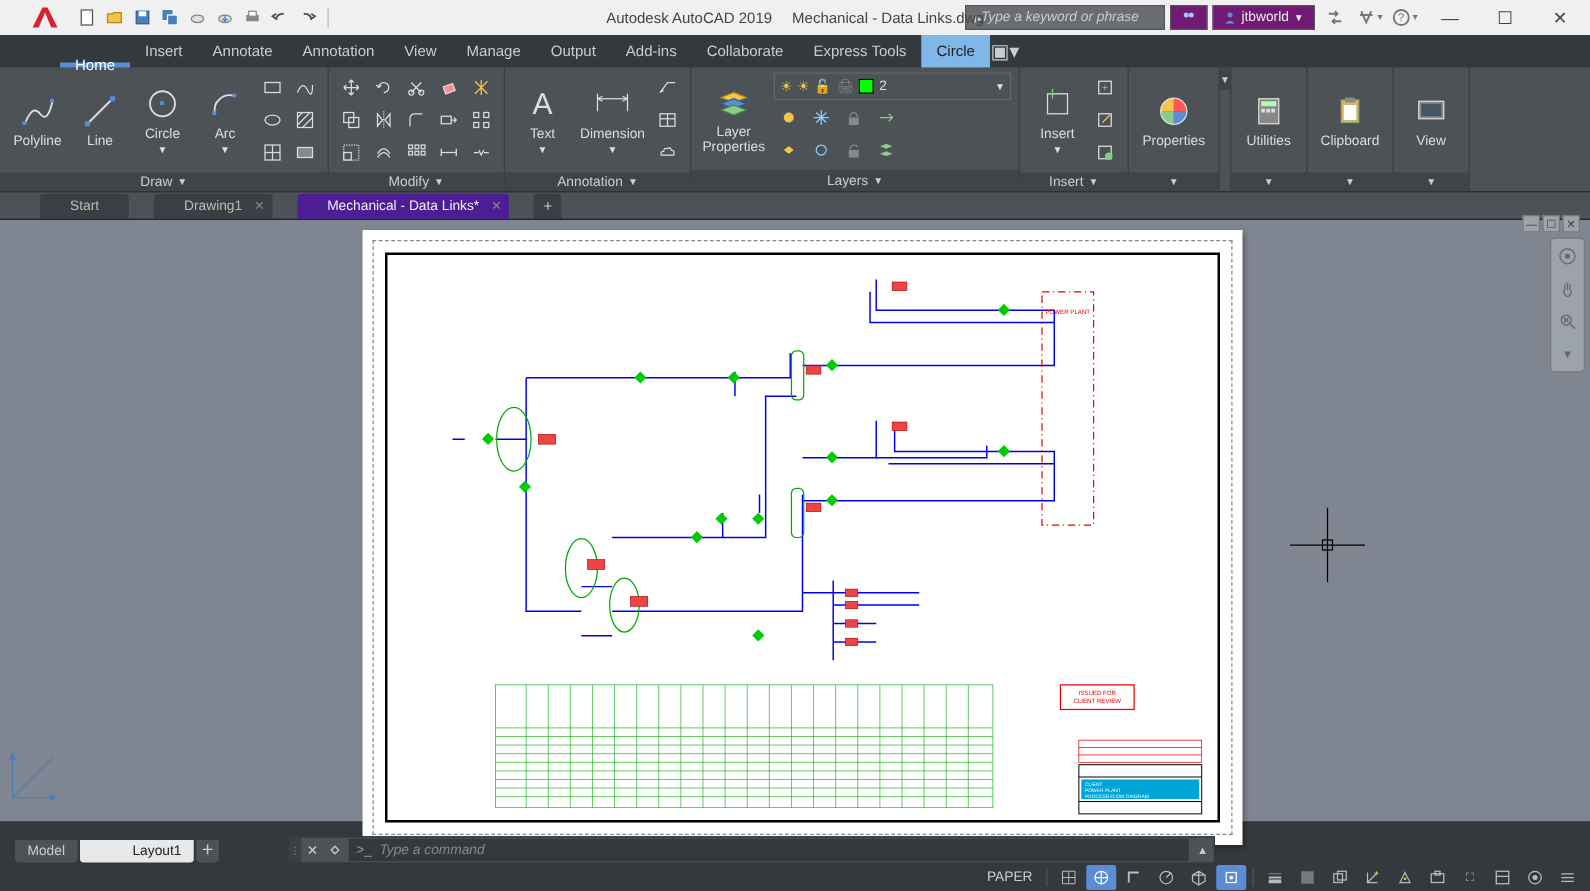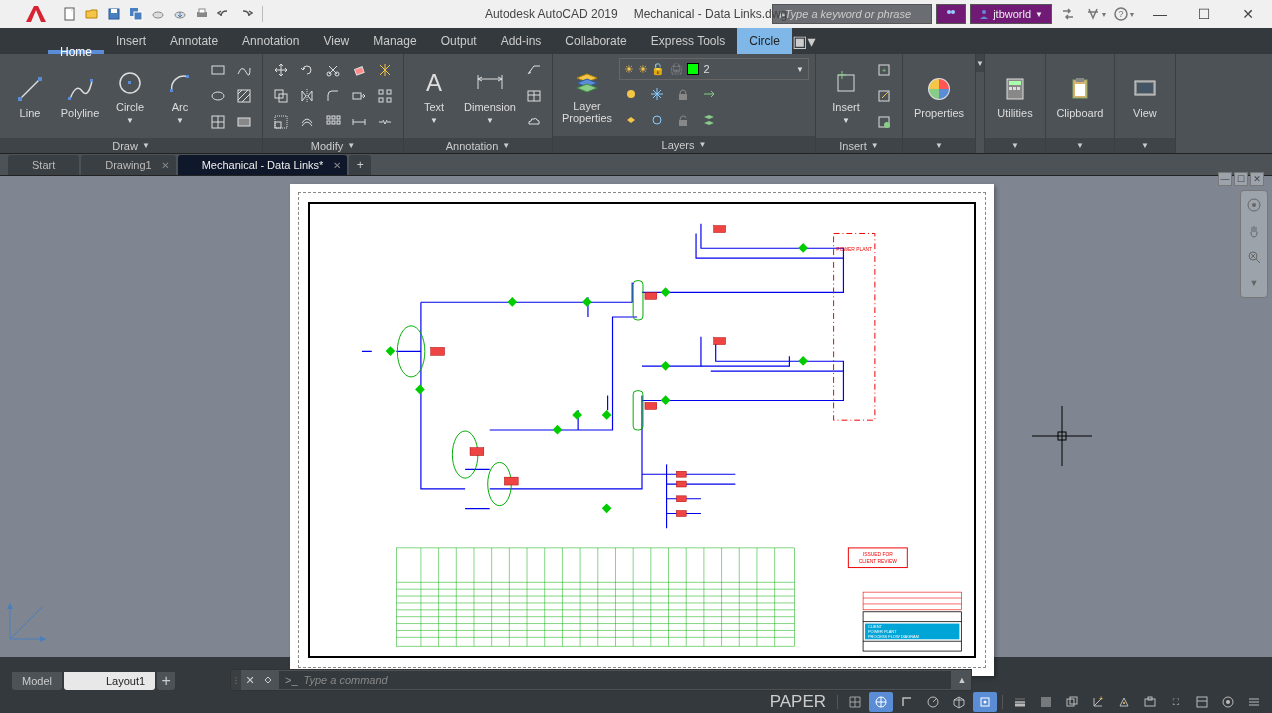--- a/index.html
+++ b/index.html
@@ -37,23 +37,23 @@
 .big-btn .icon-slot { width:32px; height:32px; display:flex; align-items:center; justify-content:center; }
 .big-btn .label { text-align:center; line-height:1.1; }
 .small-grid { display:grid; grid-template-columns:repeat(3,24px); grid-auto-rows:24px; gap:2px; }
 .small-grid2 { display:grid; grid-template-columns:repeat(4,24px); grid-auto-rows:24px; gap:2px; }
 .small-btn { width:24px; height:24px; display:flex; align-items:center; justify-content:center; cursor:pointer; }
 .small-btn svg,.big-btn svg { overflow:visible; }
 .layer-combo { width:190px; height:22px; background:#4D5257; border:1px solid #666; display:flex; align-items:center; gap:4px; padding:0 4px; color:#DDD; font-size:11px; }
 .layer-swatch { width:12px; height:12px; background:#0F0; border:1px solid #000; }
 
 
-.filetabs { height:22px; background:#4D5257; display:flex; align-items:end; padding-left:8px; gap:2px; border-bottom:1px solid #222; }
+.filetabs { height:22px; background:#4D5257; display:flex; align-items:end; padding-left:32px; gap:20px; border-bottom:1px solid #222; }
 .filetab { height:20px; padding:0 24px; background:#3A3F44; color:#BBB; font-size:11px; display:flex; align-items:center; border-radius:3px 3px 0 0; cursor:pointer; position:relative; }
-.filetab.active { background:#0f172a; color:#EEE; }
+.filetab.active { background:#4c1d95; color:#EEE; }
 .filetab .close { position:absolute; right:6px; font-size:10px; color:#888; }
 .filetab-plus { width:22px; height:20px; background:#3A3F44; color:#CCC; display:flex; align-items:center; justify-content:center; border-radius:3px 3px 0 0; cursor:pointer; font-size:12px; }
 
 
 .canvas-area { position:absolute; top:176px; left:0; right:0; bottom:56px; background:#808691; }
 .paper { position:absolute; left:290px; top:8px; width:704px; height:492px; background:#FFF; box-shadow:2px 2px 4px rgba(0,0,0,0.3); }
 .paper-dash { position:absolute; inset:8px; border:1px dashed #888; }
 .paper-inner { position:absolute; inset:18px; border:2px solid #000; }
 .drawing { position:absolute; inset:0; }
 .drawing svg { width:100%; height:100%; }
@@ -75,21 +75,21 @@
 .cmd-prompt { color:#999; font-style:normal; }
 
 
 .bottomtabs { position:absolute; bottom:22px; left:12px; height:20px; display:flex; gap:2px; align-items:center; }
 .btab { height:18px; padding:0 10px; background:#4D5257; color:#CCC; font-size:11px; display:flex; align-items:center; border-radius:0 0 3px 3px; cursor:pointer; }
 .btab.active { background:#E8E8E8; color:#222;padding-left:42px; }
 .btab-plus { width:18px; height:18px; background:#4D5257; color:#CCC; display:flex; align-items:center; justify-content:center; border-radius:0 0 3px 3px; cursor:pointer; }
 
 
 .statusbar { position:absolute; bottom:0; left:0; right:0; height:22px; background:#33393D; display:flex; align-items:center; justify-content:flex-end; padding:0 6px; gap:2px; }
-.status-label { color:#CCC; font-size:17px; padding:0 6px; }
+.status-label { color:#CCC; font-size:11px; padding:0 6px; }
 .status-btn { width:24px; height:20px; display:flex; align-items:center; justify-content:center; cursor:pointer; color:#BBB; }
 .status-btn.on { background:#5A8DD6; color:#FFF; border-radius:2px; }
 .status-sep { width:1px; height:14px; background:#555; margin:0 3px; }
 </style>
 </head>
 <body>
 
 <div class="titlebar">
   <div class="app-logo">
     <svg viewBox="0 0 24 20">
@@ -208,36 +208,36 @@
   <div class="bullet-menu">▣▾</div>
 </div>
 
 <div class="ribbon">
 
   <div class="panel">
     <div class="panel-body">
       <div class="big-btn">
         <div class="icon-slot">
             <svg width="28" height="28" viewBox="0 0 28 28">
+              <path d="M4 24 Q10 8 16 16 T26 6" fill="none" stroke="#DDD" stroke-width="1.5"></path>
+              <rect x="2" y="22" width="3" height="3" fill="#5A8DD6"></rect>
+              <rect x="24" y="4" width="3" height="3" fill="#5A8DD6"></rect>
+            </svg>
+          </div>
+        <div class="label">Polyline</div>
+      </div>
+      <div class="big-btn">
+        <div class="icon-slot">
+            <svg width="28" height="28" viewBox="0 0 28 28">
               <line x1="4" y1="24" x2="24" y2="4" stroke="#DDD" stroke-width="1.5"></line>
               <rect x="2" y="22" width="4" height="4" fill="#5A8DD6"></rect>
               <rect x="22" y="2" width="4" height="4" fill="#5A8DD6"></rect>
             </svg>
           </div>
         <div class="label">Line</div>
-      </div>
-      <div class="big-btn">
-        <div class="icon-slot">
-            <svg width="28" height="28" viewBox="0 0 28 28">
-              <path d="M4 24 Q10 8 16 16 T26 6" fill="none" stroke="#DDD" stroke-width="1.5"></path>
-              <rect x="2" y="22" width="3" height="3" fill="#5A8DD6"></rect>
-              <rect x="24" y="4" width="3" height="3" fill="#5A8DD6"></rect>
-            </svg>
-          </div>
-        <div class="label">Polyline</div>
       </div>
       <div class="big-btn">
         <div class="icon-slot">
             <svg width="28" height="28" viewBox="0 0 28 28">
               <circle cx="14" cy="14" r="10" fill="none" stroke="#DDD" stroke-width="1.5"></circle>
               <rect x="12" y="12" width="3" height="3" fill="#5A8DD6"></rect>
             </svg>
           </div>
         <div class="label"><span>Circle</span><br><span style="font-size:8px">▼</span></div>
       </div>

